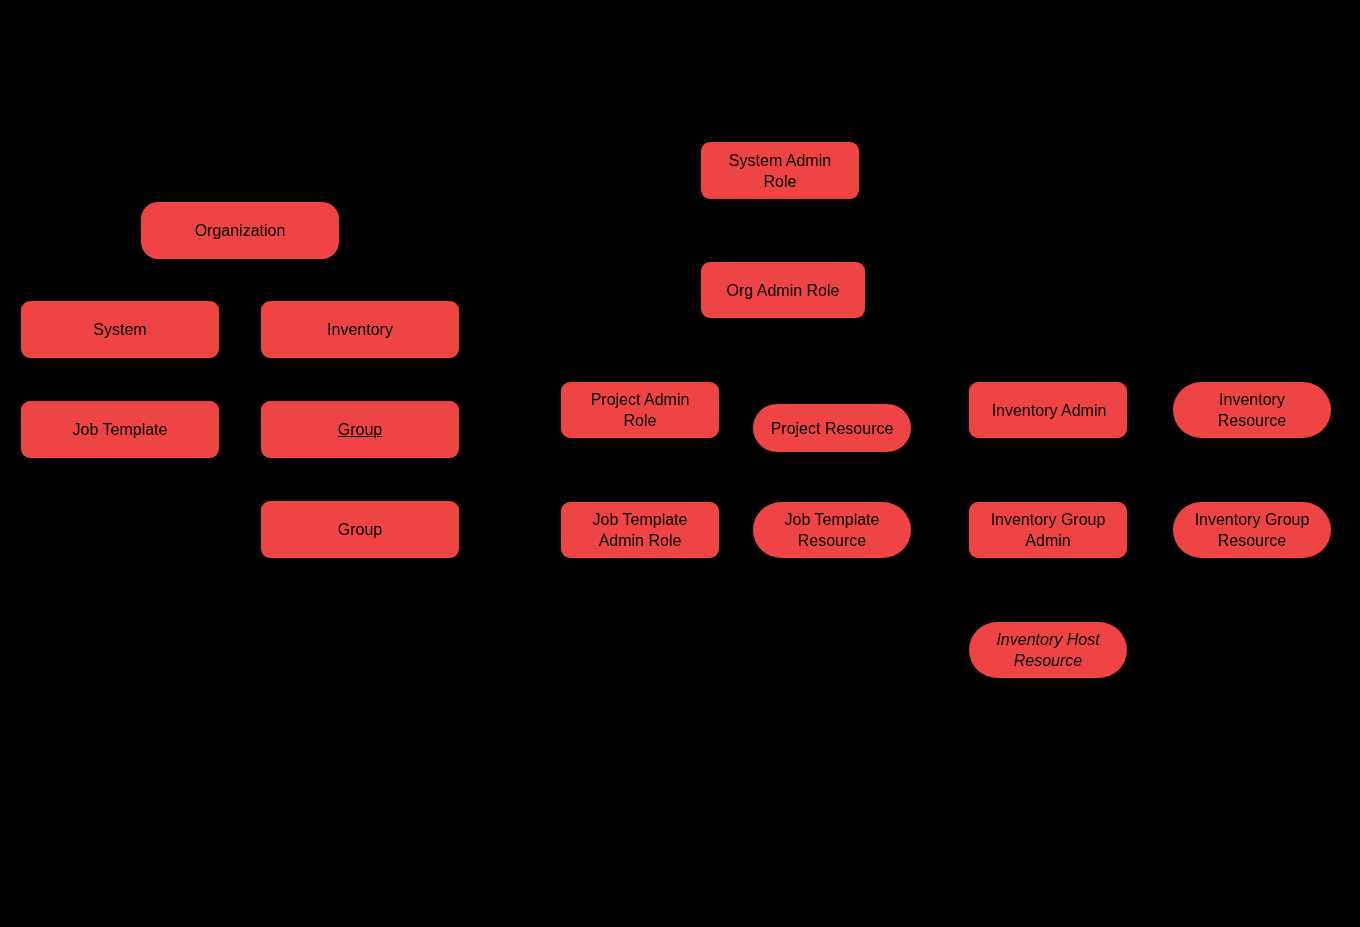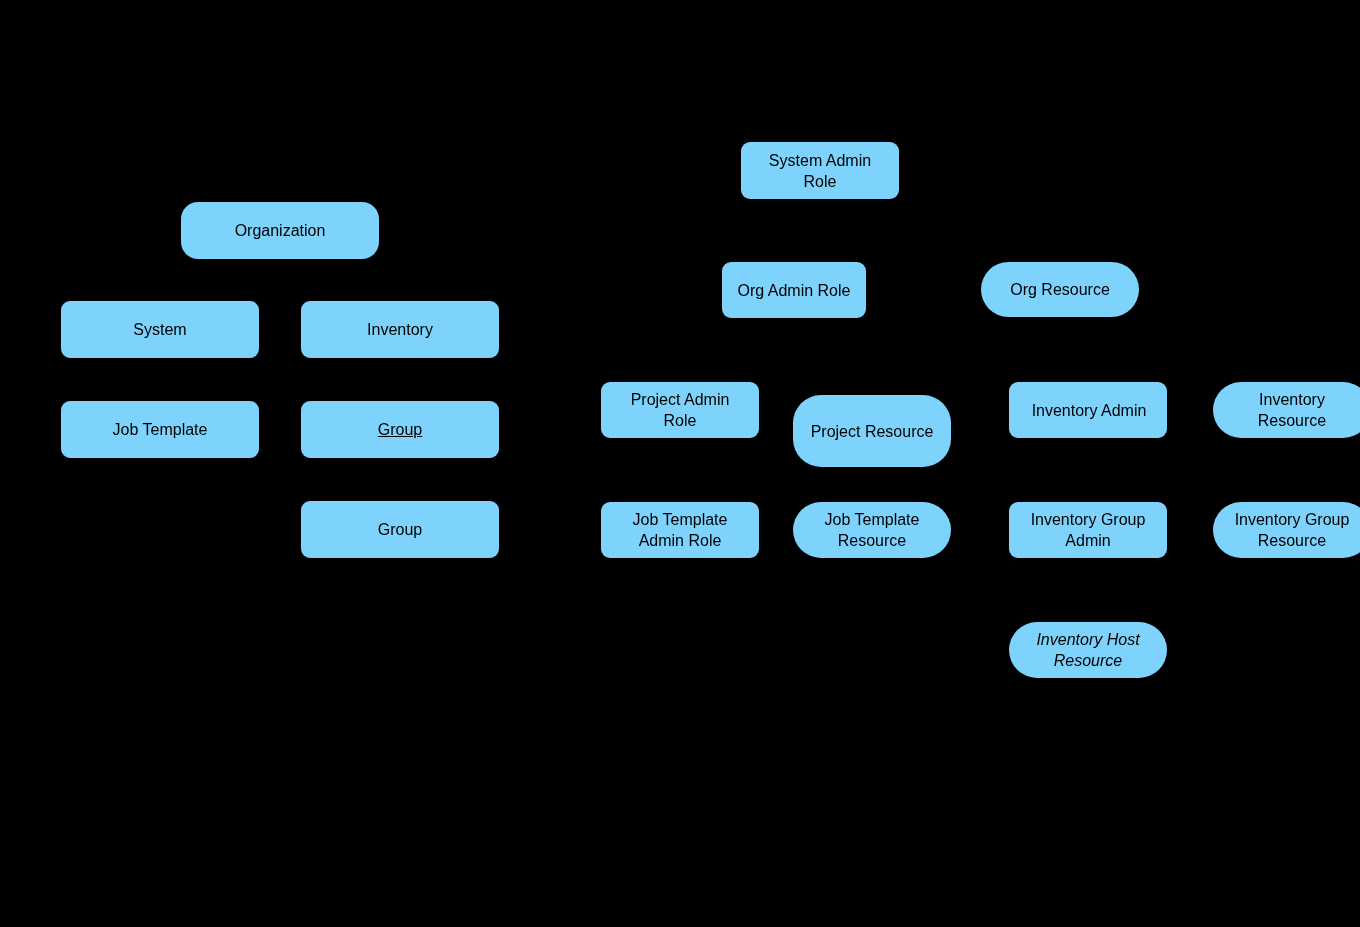--- a/index.html
+++ b/index.html
@@ -14,31 +14,30 @@
     overflow: hidden;
     font-family: "Liberation Sans", sans-serif;
   }
   .canvas {
     position: absolute;
     inset: 0;
   }
   .node {
     position: absolute;
     box-sizing: border-box;
-    background: #7dd3fc;
+    background: #ef4444;
     color: #000000;
     display: flex;
     align-items: center;
     justify-content: center;
     text-align: center;
     font-size: 16px;
     line-height: 21px;
     white-space: pre-line;
     padding: 2px 6px;
-    margin-left: 40px;
   }
   .node.rect {
     border-radius: 9px;
   }
   .node.pill {
     border-radius: 28px;
   }
 </style>
 </head>
 <body>
@@ -53,28 +52,27 @@
 
   <div class="node rect" style="left:21px; top:401px; width:198px; height:57px;">Job Template</div>
 
   <div class="node rect" style="left:261px; top:401px; width:198px; height:57px;text-decoration:underline;">Group</div>
 
   <div class="node rect" style="left:261px; top:501px; width:198px; height:57px;">Group</div>
 
   <div class="node rect" style="left:701px; top:142px; width:158px; height:57px;">System Admin
 Role</div>
 
-  <div class="node rect" style="left:682px; top:262px; width:144px; height:56px;">Org Admin Role</div>
+  <div class="node rect" style="left:701px; top:262px; width:164px; height:56px;">Org Admin Role</div>
 
-  <div class="node pill" style="left:941px; top:262px; width:158px; height:55px;">Org Resource</div>
 
   <div class="node rect" style="left:561px; top:382px; width:158px; height:56px;">Project Admin
 Role</div>
 
-  <div class="node pill" style="left:753px; top:395px; width:158px; height:72px;">Project Resource</div>
+  <div class="node pill" style="left:753px; top:404px; width:158px; height:48px;">Project Resource</div>
 
   <div class="node rect" style="left:969px; top:382px; width:158px; height:56px;padding-left:8px;">Inventory Admin</div>
 
   <div class="node pill" style="left:1173px; top:382px; width:158px; height:56px;">Inventory
 Resource</div>
 
   <div class="node rect" style="left:561px; top:502px; width:158px; height:56px;">Job Template
 Admin Role</div>
 
   <div class="node pill" style="left:753px; top:502px; width:158px; height:56px;">Job Template

